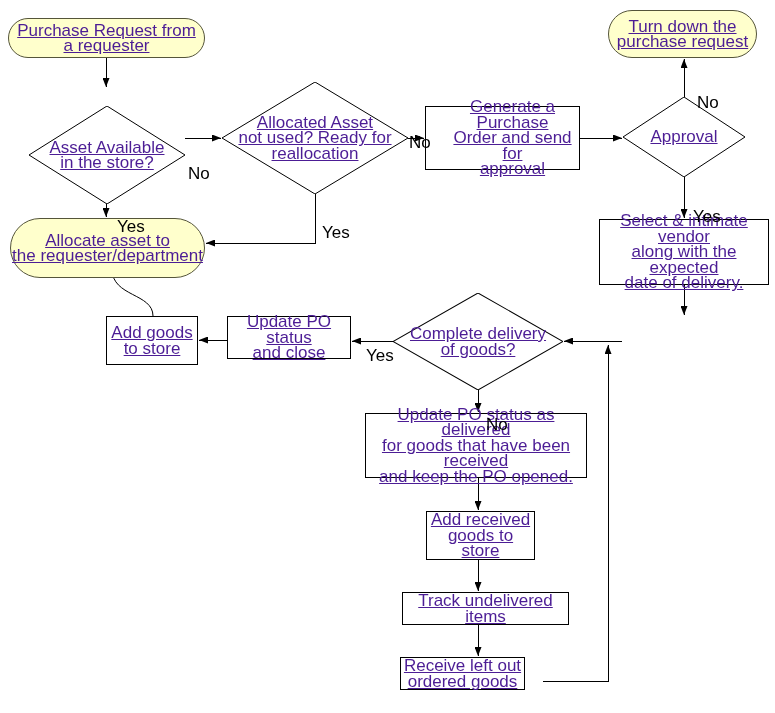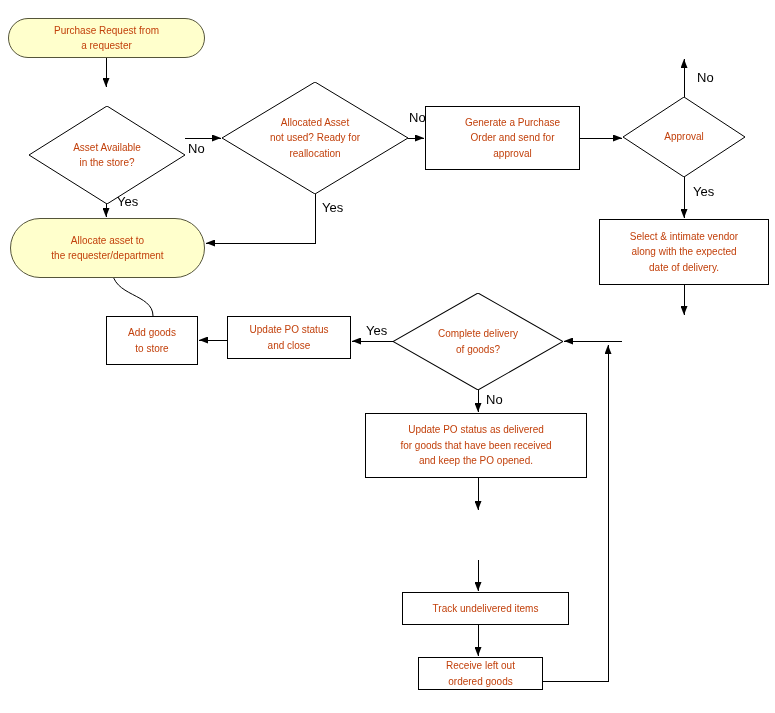--- a/index.html
+++ b/index.html
@@ -1,27 +1,27 @@
 <!DOCTYPE html>
 <html><head>
 <meta charset="utf-8">
 <style>
   html,body { margin:0; padding:0; }
   body { background:#ffffff; font-family:"Liberation Sans", sans-serif; }
   #canvas { position:relative; width:775px; height:713px; background:#ffffff; overflow:hidden; }
   .edges { position:absolute; left:0; top:0; }
   .node { position:absolute; display:flex; align-items:center; justify-content:center;
-          text-align:center; color:#c2410c; font-size:10px; line-height:15.5px;
-          white-space:pre-line; box-sizing:border-box; }
+          text-align:center; color:#4c1d95; font-size:17px; line-height:15.5px;
+          white-space:pre-line; box-sizing:border-box;text-decoration:underline; }
   .terminator { background:#ffffcc; border:1px solid #55553a; border-radius:999px; }
   .process { background:#ffffff; border:1px solid #000000; }
   .diamond { background:transparent; }
   .diamond svg { position:absolute; left:0; top:0; width:100%; height:100%; }
   .diamond .label { position:relative; z-index:2; }
-  .edge-label { position:absolute; font-size:13px; color:#000; }
+  .edge-label { position:absolute; font-size:17px; color:#000;margin-top:23px; }
 </style>
 </head>
 <body>
 
 <div id="canvas">
 
   <svg class="edges" width="775" height="713">
     <defs>
       <marker id="arr" markerWidth="9" markerHeight="7" refX="9" refY="3.5" orient="auto" markerUnits="userSpaceOnUse">
         <path d="M0,0 L9,3.5 L0,7 Z" fill="#000"></path>
@@ -45,20 +45,22 @@
       <line x1="478" y1="560" x2="478" y2="591" marker-end="url(#arr)"></line>
       <line x1="478" y1="625" x2="478" y2="656" marker-end="url(#arr)"></line>
       <polyline points="543,681 608,681 608,345" marker-end="url(#arr)"></polyline>
     </g>
     <path d="M153,316 C153,293 112,297 112,269" stroke="#000" stroke-width="1" fill="none" marker-end="url(#arr)"></path>
   </svg>
 
   <div class="node terminator" style="left:8px; top:18px; width:197px; height:40px;">Purchase Request from
 a requester</div>
 
+  <div class="node terminator" style="left:608px; top:10px; width:149px; height:48px;">Turn down the
+purchase request</div>
 
   <div class="node terminator" style="left:10px; top:218px; width:195px; height:60px;">Allocate asset to
 the requester/department</div>
 
   <div class="node diamond" style="left:29px; top:106px; width:156px; height:98px;">
     <svg viewBox="0 0 100 100" preserveAspectRatio="none">
       <polygon points="50,0 100,50 50,100 0,50" fill="#ffffff" stroke="#000" vector-effect="non-scaling-stroke"></polygon>
     </svg>
     <div class="label">Asset Available
 in the store?</div>
@@ -100,24 +102,26 @@
   <div class="node process" style="left:227px; top:316px; width:124px; height:43px;">Update PO status
 and close</div>
 
   <div class="node process" style="left:106px; top:316px; width:92px; height:49px;">Add goods
 to store</div>
 
   <div class="node process" style="left:365px; top:413px; width:222px; height:65px;">Update PO status as delivered
 for goods that have been received
 and keep the PO opened.</div>
 
+  <div class="node process" style="left:426px; top:511px; width:109px; height:49px;">Add received
+goods to store</div>
 
   <div class="node process" style="left:396px; top:592px; width:167px; height:33px;margin-left:6px;">Track undelivered items</div>
 
-  <div class="node process" style="left:418px; top:657px; width:125px; height:33px;">Receive left out
+  <div class="node process" style="left:400px; top:657px; width:125px; height:33px;">Receive left out
 ordered goods</div>
 
   <div class="edge-label" style="left:188px; top:141px;">No</div>
   <div class="edge-label" style="left:117px; top:194px;">Yes</div>
   <div class="edge-label" style="left:409px; top:110px;">No</div>
   <div class="edge-label" style="left:322px; top:200px;">Yes</div>
   <div class="edge-label" style="left:697px; top:70px;">No</div>
   <div class="edge-label" style="left:693px; top:184px;">Yes</div>
   <div class="edge-label" style="left:366px; top:323px;">Yes</div>
   <div class="edge-label" style="left:486px; top:392px;">No</div>

